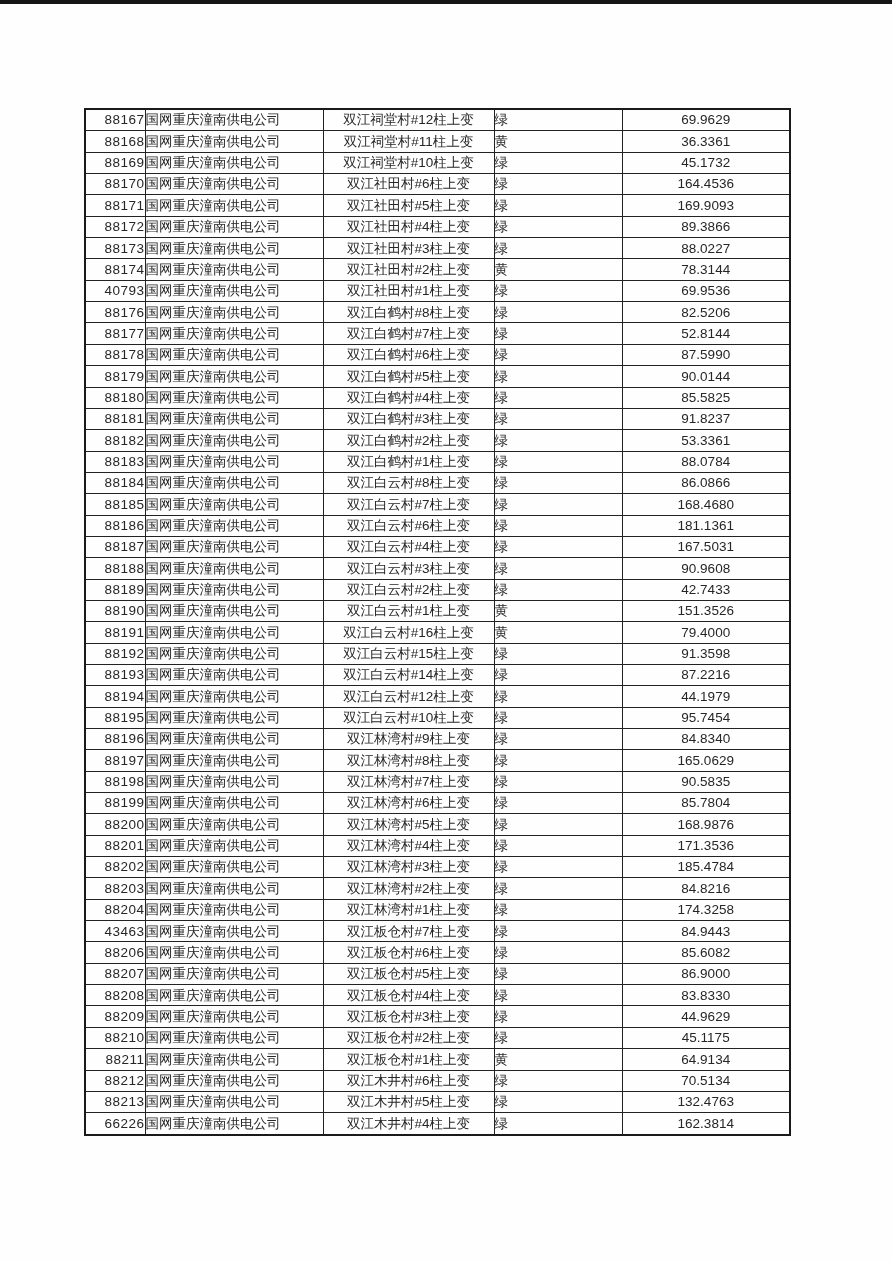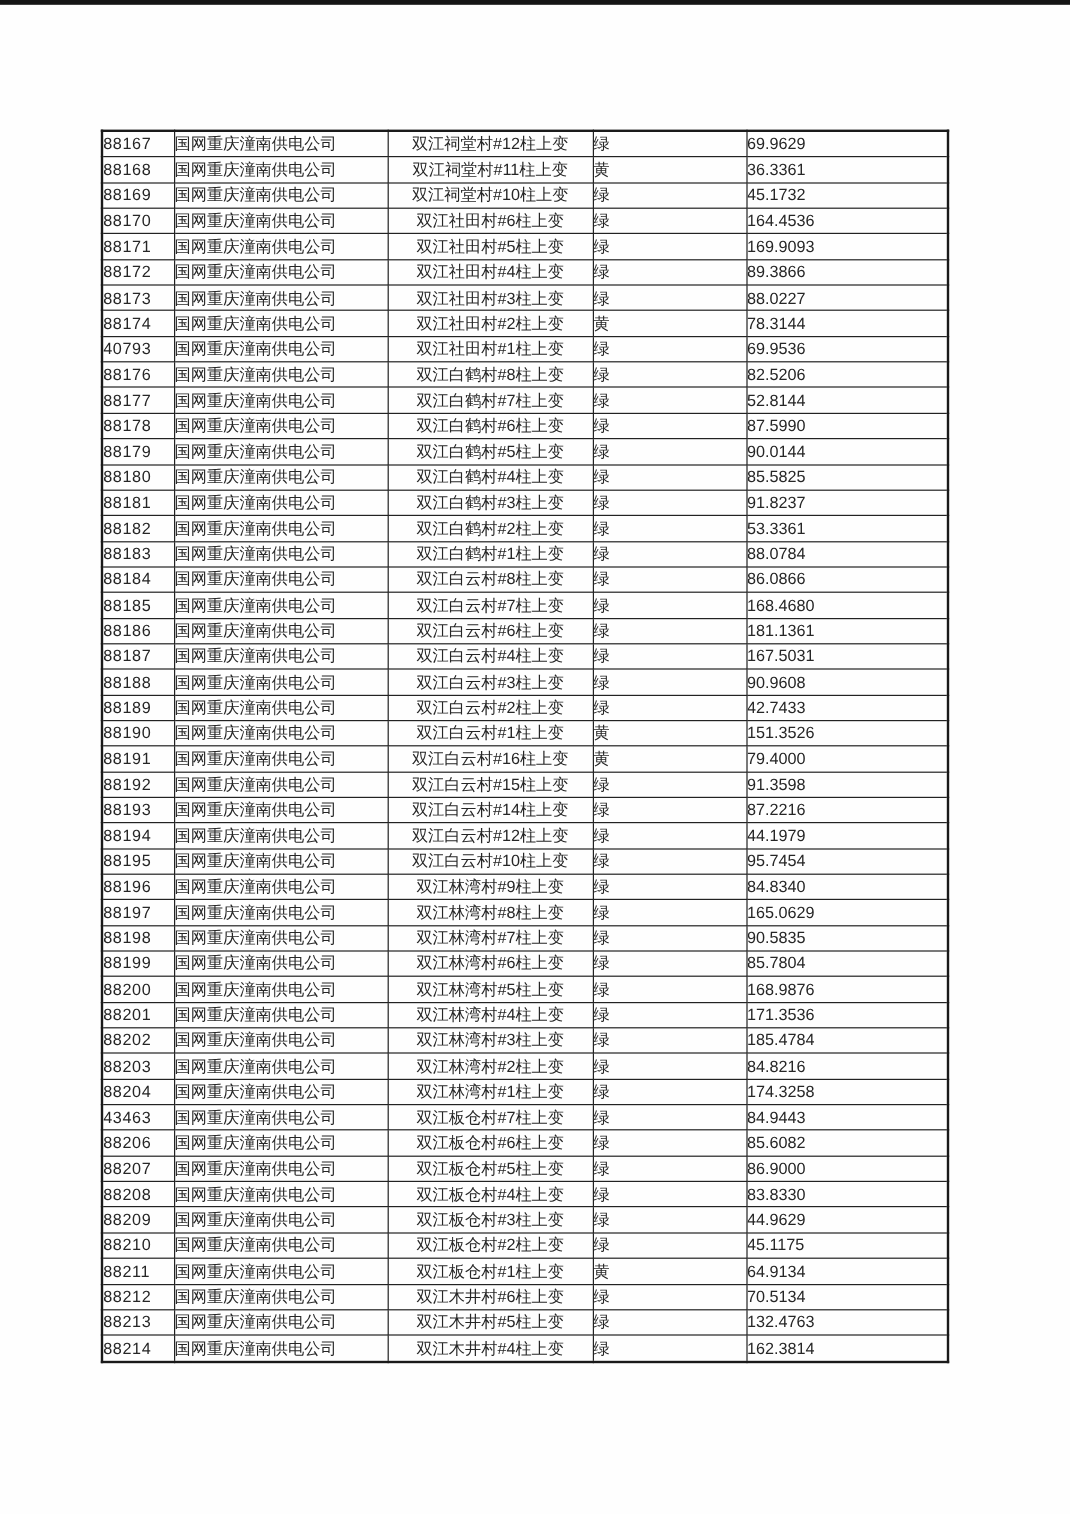--- a/index.html
+++ b/index.html
@@ -39,25 +39,25 @@
     border-bottom-width: 1.7px;
     height: 19px;
     padding: 0;
     font-size: 13.5px;
     color: #262626;
     white-space: nowrap;
     overflow: hidden;
     vertical-align: middle;
     line-height: 1;
   }
-  td.c-id    { text-align: left; letter-spacing: 0.5px; }
+  td.c-id    { text-align: right; letter-spacing: 0.5px; }
   td.c-co    { text-align: left; padding-left: 5px; }
   td.c-dev   { text-align: center; padding-left: 5px; }
   td.c-st    { text-align: left; padding-left: 4px; }
-  td.c-val   { }
+  td.c-val   { text-align: center; }
 </style>
 </head>
 <body>
 
 <div class="page">
   <div class="top-bar"></div>
 
   <table class="data-table">
     <colgroup>
       <col style="width:60px">
@@ -437,21 +437,21 @@
 
     <tr>
       <td class="c-id">88213</td>
       <td class="c-co">国网重庆潼南供电公司</td>
       <td class="c-dev">双江木井村#5柱上变</td>
       <td class="c-st">绿</td>
       <td class="c-val">132.4763</td>
     </tr>
 
     <tr>
-      <td class="c-id">88214</td>
+      <td class="c-id">66226</td>
       <td class="c-co">国网重庆潼南供电公司</td>
       <td class="c-dev">双江木井村#4柱上变</td>
       <td class="c-st">绿</td>
       <td class="c-val">162.3814</td>
     </tr>
   </tbody>
   </table>
 
 </div>
 

